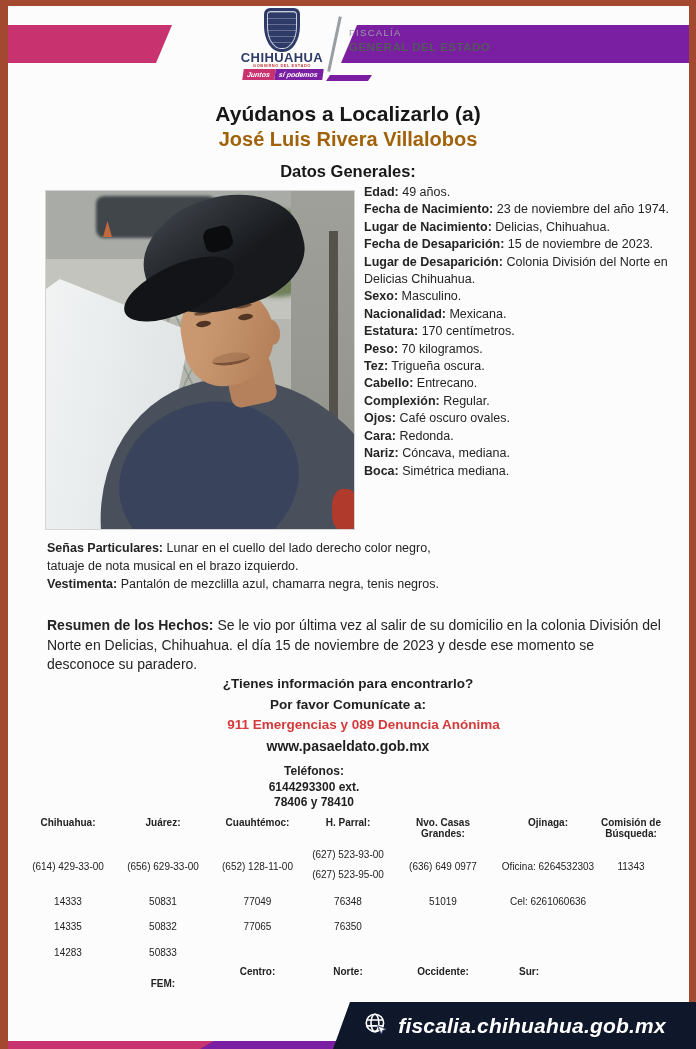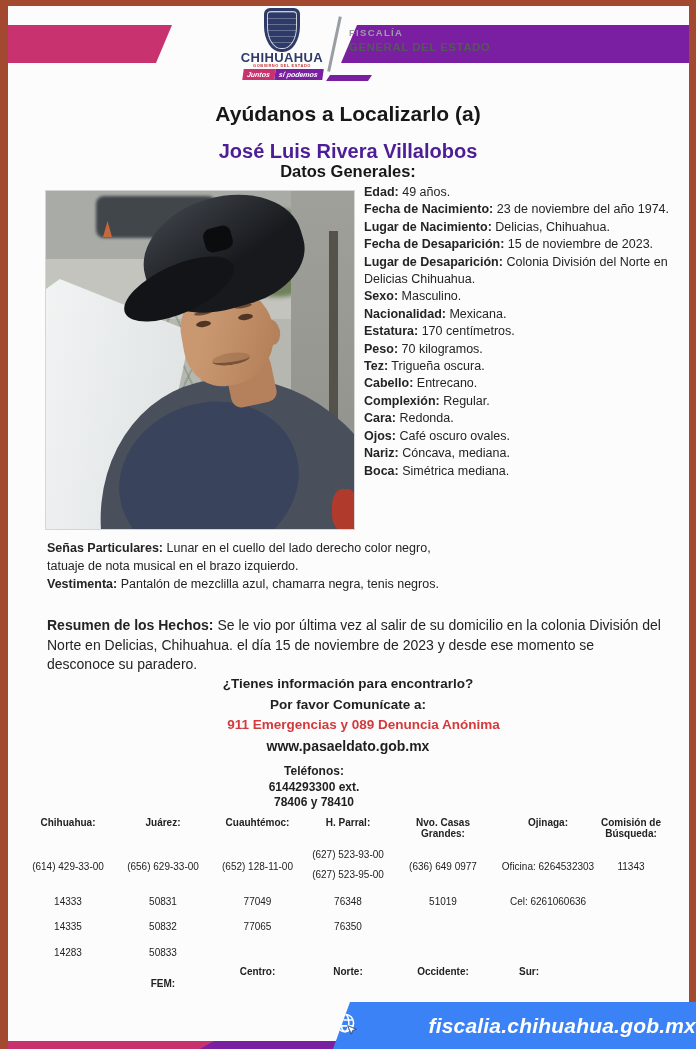--- a/index.html
+++ b/index.html
@@ -22,26 +22,26 @@
     background:repeating-linear-gradient(0deg, transparent 0 5px, rgba(255,255,255,.28) 5px 6px); }
   .logo-name { position:absolute; left:229px; top:50px; width:106px; text-align:center; font-size:13px; font-weight:bold; letter-spacing:.4px; color:#2e3a67; }
   .logo-tagline { position:absolute; left:229px; top:63px; width:106px; text-align:center; font-size:4px; letter-spacing:.5px; color:#c43b3b; font-weight:bold; }
   .slogan { position:absolute; left:243px; top:69px; display:flex; transform:skewX(-8deg); }
   .slogan span { font-size:7px; font-style:italic; font-weight:bold; color:#fff; padding:2px 5px 2px 4px; white-space:nowrap; }
   .slogan-left  { background:#c8336f; }
   .slogan-right { background:#7b1fa2; }
   .slash { position:absolute; left:333px; top:16px; width:2.5px; height:56px; background:#999ea3; transform:rotate(12deg); }
   .slash-tick { position:absolute; left:326px; top:75px; width:46px; height:6px; background:#7b1fa2; clip-path:polygon(4px 0,100% 0,calc(100% - 4px) 100%,0 100%); }
   .agency { position:absolute; left:349px; top:27px; }
-  .agency-1 { font-size:9.5px; letter-spacing:1.3px; color:#9aa0a5; font-weight:bold; }
+  .agency-1 { font-size:9.5px; letter-spacing:1.3px; color:#9aa0a5; font-weight:normal; }
   .agency-2 { font-size:11.5px; letter-spacing:.5px; color:#54585c; font-weight:bold; margin-top:3px; }
 
   
   .title   { position:absolute; left:8px; top:102px; width:680px; text-align:center; font-size:21px; font-weight:bold; color:#171717; }
-  .pname   { position:absolute; left:8px; top:140px; width:680px; text-align:center; font-size:20px; font-weight:bold; color:#4c1d95; }
+  .pname   { position:absolute; left:8px; top:128px; width:680px; text-align:center; font-size:20px; font-weight:bold; color:#a16207; }
   .datos-h { position:absolute; left:8px; top:162px; width:680px; text-align:center; font-size:16.5px; font-weight:bold; color:#171717; }
 
   
   .photo { position:absolute; left:45px; top:190px; width:310px; height:340px; background:#b5b7b0; border:1px solid #d5d5d5; overflow:hidden; }
   .ph { position:absolute; }
   .ph-street { inset:0; background:linear-gradient(#a9aca6 0 68px, #c2c4bd 68px 128px, #b5b7b0 128px); }
   .ph-truck  { left:50px; top:5px; width:120px; height:42px; background:#41464b; border-radius:8px; filter:blur(1.5px); }
   .ph-tree   { left:190px; top:18px; width:82px; height:88px; background:#70815c; border-radius:45%; filter:blur(2px); }
   .ph-person { left:120px; top:30px; width:20px; height:30px; background:#3d8a4e; border-radius:40% 40% 20% 20%; filter:blur(1px); }
   .ph-person2{ left:121px; top:58px; width:18px; height:24px; background:#3d5f8a; filter:blur(1px); }
@@ -101,22 +101,22 @@
   .r1 .cell { top:861px; }
   .r1 .c4   { top:845px; line-height:20px; }
   .r2 .cell { top:896px; }
   .r3 .cell { top:921px; }
   .r4 .cell { top:947px; }
   .femh .cell { top:966px; font-weight:bold; }
   .fem-label  { top:978px; font-weight:bold; }
   .femv .cell { top:1048px; }
 
   
-  .banner { position:absolute; left:333px; top:1002px; width:363px; height:47px; background:#3b82f6; clip-path:polygon(17px 0,100% 0,100% 100%,0 100%);
-    display:flex; align-items:center; justify-content:space-between; gap:9px; z-index:50; }
+  .banner { position:absolute; left:333px; top:1002px; width:363px; height:47px; background:#0f172a; clip-path:polygon(17px 0,100% 0,100% 100%,0 100%);
+    display:flex; align-items:center; justify-content:center; gap:9px; z-index:50; }
   .banner-url { color:#fff; font-size:21px; font-weight:bold; font-style:italic; letter-spacing:.2px; }
   .strip-pink   { position:absolute; left:8px; top:1041px; width:212px; height:8px; background:#c8336f; z-index:42; }
   .strip-purple { position:absolute; left:200px; top:1041px; width:150px; height:8px; background:#7b1fa2; clip-path:polygon(14px 0,100% 0,100% 100%,0 100%); z-index:43; }
 </style>
 </head>
 <body>
 
 <div class="page">
 
   <div class="frame-left"></div>
@@ -179,22 +179,22 @@
     <div class="field"><span class="fl">Lugar de Nacimiento:</span> <span class="fv">Delicias, Chihuahua.</span></div>
     <div class="field"><span class="fl">Fecha de Desaparición:</span> <span class="fv">15 de noviembre de 2023.</span></div>
     <div class="field"><span class="fl">Lugar de Desaparición:</span> <span class="fv">Colonia División del Norte en Delicias Chihuahua.</span></div>
     <div class="field"><span class="fl">Sexo:</span> <span class="fv">Masculino.</span></div>
     <div class="field"><span class="fl">Nacionalidad:</span> <span class="fv">Mexicana.</span></div>
     <div class="field"><span class="fl">Estatura:</span> <span class="fv">170 centímetros.</span></div>
     <div class="field"><span class="fl">Peso:</span> <span class="fv">70 kilogramos.</span></div>
     <div class="field"><span class="fl">Tez:</span> <span class="fv">Trigueña oscura.</span></div>
     <div class="field"><span class="fl">Cabello:</span> <span class="fv">Entrecano.</span></div>
     <div class="field"><span class="fl">Complexión:</span> <span class="fv">Regular.</span></div>
+    <div class="field"><span class="fl">Ojos:</span> <span class="fv">Café oscuro ovales.</span></div>
     <div class="field"><span class="fl">Cara:</span> <span class="fv">Redonda.</span></div>
-    <div class="field"><span class="fl">Ojos:</span> <span class="fv">Café oscuro ovales.</span></div>
     <div class="field"><span class="fl">Nariz:</span> <span class="fv">Cóncava, mediana.</span></div>
     <div class="field"><span class="fl">Boca:</span> <span class="fv">Simétrica mediana.</span></div>
   </div>
 
   <div class="senas">
     <div><span class="fl">Señas Particulares:</span> <span class="fv preline">Lunar en el cuello del lado derecho color negro,
  tatuaje de nota musical en el brazo izquierdo.</span></div>
     <div><span class="fl">Vestimenta:</span> <span class="fv">Pantalón de mezclilla azul, chamarra negra, tenis negros.</span></div>
   </div>
 

